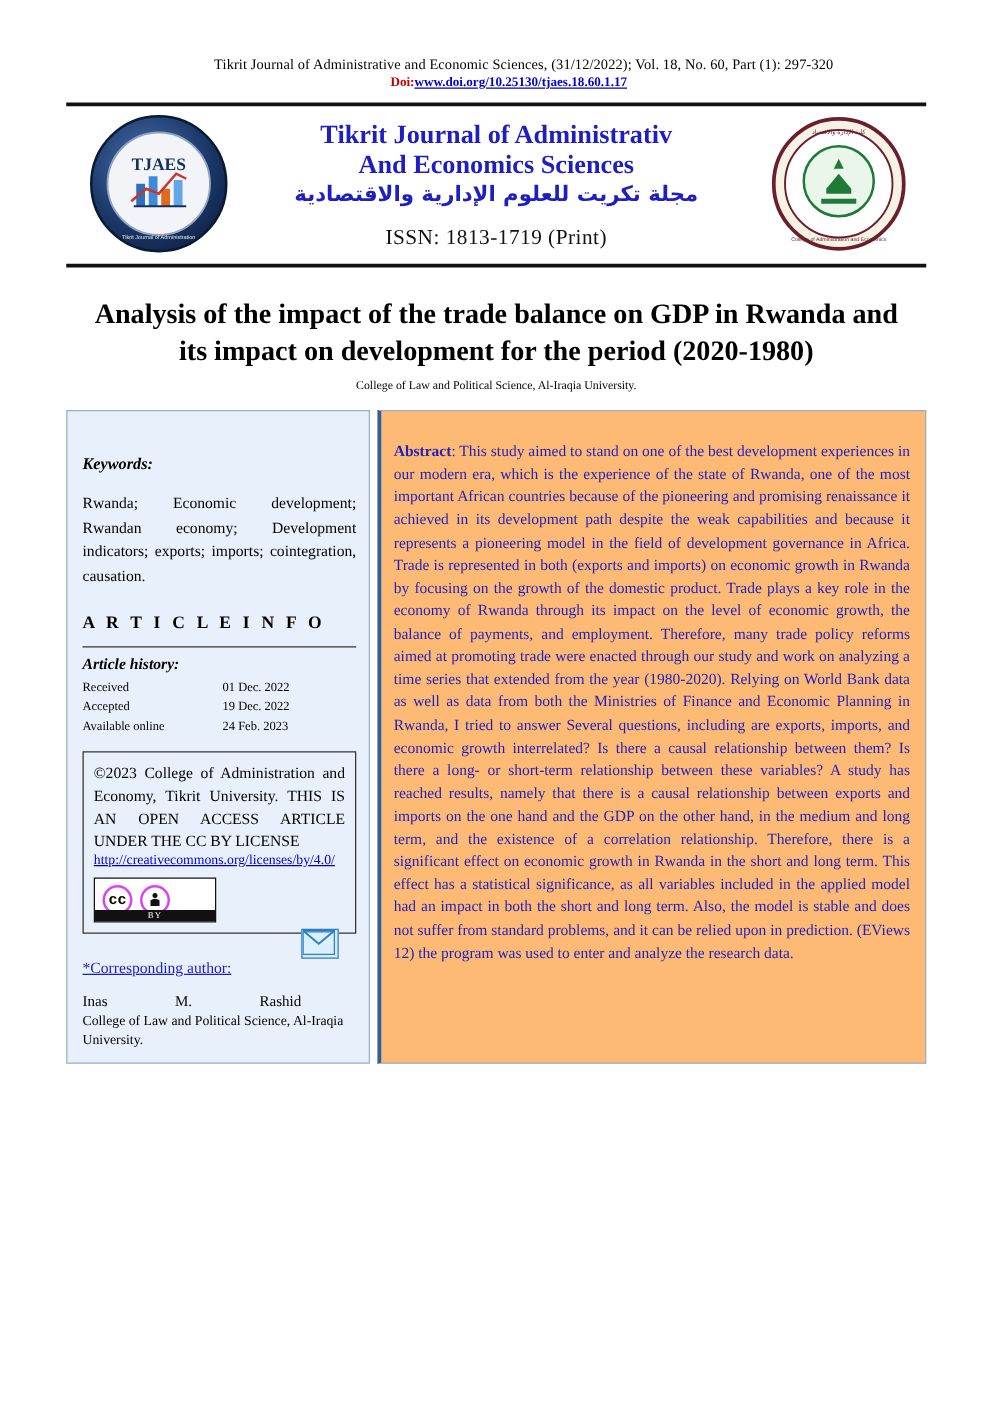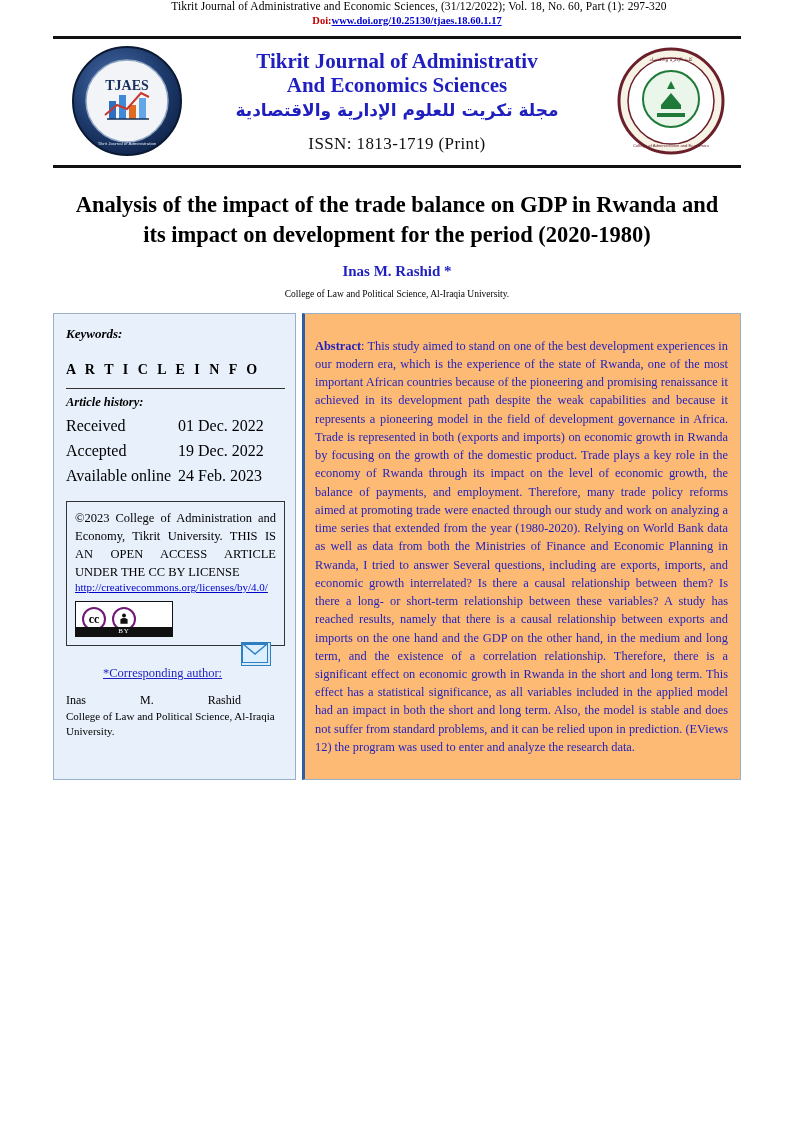--- a/index.html
+++ b/index.html
@@ -19,20 +19,21 @@
     width: 794px;
     height: 1135px;
     box-sizing: border-box;
   }
 
   
   .top-citation {
     text-align: center;
     font-family: "Liberation Serif", serif;
     font-size: 11.5px;
+    margin-top: 46px;
     letter-spacing: 0.1px;
     color: #000;
     padding-left: 44px;
   }
   .doi-line {
     text-align: center;
     font-size: 10.5px;
     margin-top: 3px;
     font-weight: bold;
     color: #c00000;
@@ -126,21 +127,21 @@
     display: flex;
     margin: 14px 53px 0 53px;
     align-items: stretch;
     gap: 0;
   }
   .col-left {
     width: 243px;
     background: #e8f0fb;
     border: 1px solid #9ab0c8;
     box-sizing: border-box;
-    padding: 4px 10px 10px 12px;
+    padding: 26px 10px 10px 12px;
   }
   .col-gap {
     width: 6px;
   }
   .col-right {
     flex: 1;
     background: #fdba74;
     border: 1px solid #9ab0c8;
     border-left: 3px solid #2d5fa8;
     box-sizing: border-box;
@@ -172,21 +173,21 @@
     margin: 4px 0 6px 0;
   }
   .hist-head {
     font-style: italic;
     font-weight: bold;
     font-size: 12.5px;
     margin-bottom: 4px;
   }
   .hist-row {
     display: flex;
-    font-size: 16px;
+    font-size: 10px;
     line-height: 1.55;
   }
   .hist-label { width: 112px; }
   .hist-val { flex: 1; }
 
   .license-box {
     border: 1px solid #333;
     margin-top: 12px;
     padding: 7px 8px 8px 8px;
     background: #e8f0fb;
@@ -217,22 +218,22 @@
   }
   .cc-row {
     display: flex;
     align-items: center;
     gap: 6px;
     padding-left: 6px;
   }
   .cc-circle {
     width: 20px; height: 20px;
     border-radius: 50%;
-    border: 2px solid #701a75;
-    font-family: Liberation Serif, serif;
+    border: 2px solid #d946ef;
+    font-family: Liberation Mono, monospace;
     font-size: 12px;
     font-weight: bold;
     display: flex; align-items: center; justify-content: center;
     background: #fff;
   }
   .cc-by-bar {
     position: absolute;
     bottom: 0; left: 0; right: 0;
     background: #111;
     color: #fff;
@@ -246,21 +247,20 @@
   .corr-head {
     margin-top: 20px;
     font-size: 12.5px;
     color: #1f1fbf;
     text-decoration: underline;
   }
   .corr-line {
     display: flex;
     align-items: flex-start;
     justify-content: space-between;
-    margin-left: 37px;
   }
   .mail-icon {
     width: 28px;
     height: 22px;
     border: 1.5px solid #2d7fc4;
     background: #d8ecf8;
     position: relative;
     margin-top: -4px;
     margin-right: 14px;
   }
@@ -348,27 +348,27 @@
         <path d="M44 62 h20 v-4 l-10 -12 l-10 12 z" fill="#1f7a3a"></path>
         <path d="M54 34 l4 8 h-8 z" fill="#1f7a3a"></path>
         <path d="M40 66 h28 v4 h-28 z" fill="#1f7a3a"></path>
         <text x="54" y="14" font-family="DejaVu Sans, sans-serif" font-size="5" fill="#6b1f2a" text-anchor="middle">كلية الإدارة والاقتصاد</text>
         <text x="54" y="100" font-family="Liberation Sans, sans-serif" font-size="4.2" fill="#6b1f2a" text-anchor="middle">College of Administration and Economics</text>
       </svg>
     </div>
   </div>
 
   <div class="article-title">Analysis of the impact of the trade balance on GDP in Rwanda and its impact on development for the period (2020-1980)</div>
-  <div class="author">Inas M. Rashid *</div>
   <div class="affiliation">College of Law and Political Science, Al-Iraqia University.</div>
 
   <div class="body-wrap">
 
     <div class="col-left">
       <div class="kw-head">Keywords:</div>
+      <div class="kw-list">Rwanda; Economic development; Rwandan economy; Development indicators; exports; imports; cointegration, causation.</div>
 
       <div class="info-head">A R T I C L E   I N F O</div>
       <div class="rule"></div>
       <div class="hist-head">Article history:</div>
 
       <div class="hist-row">
         <div class="hist-label">Received</div>
         <div class="hist-val">01 Dec. 2022</div>
       </div>
       <div class="hist-row">

